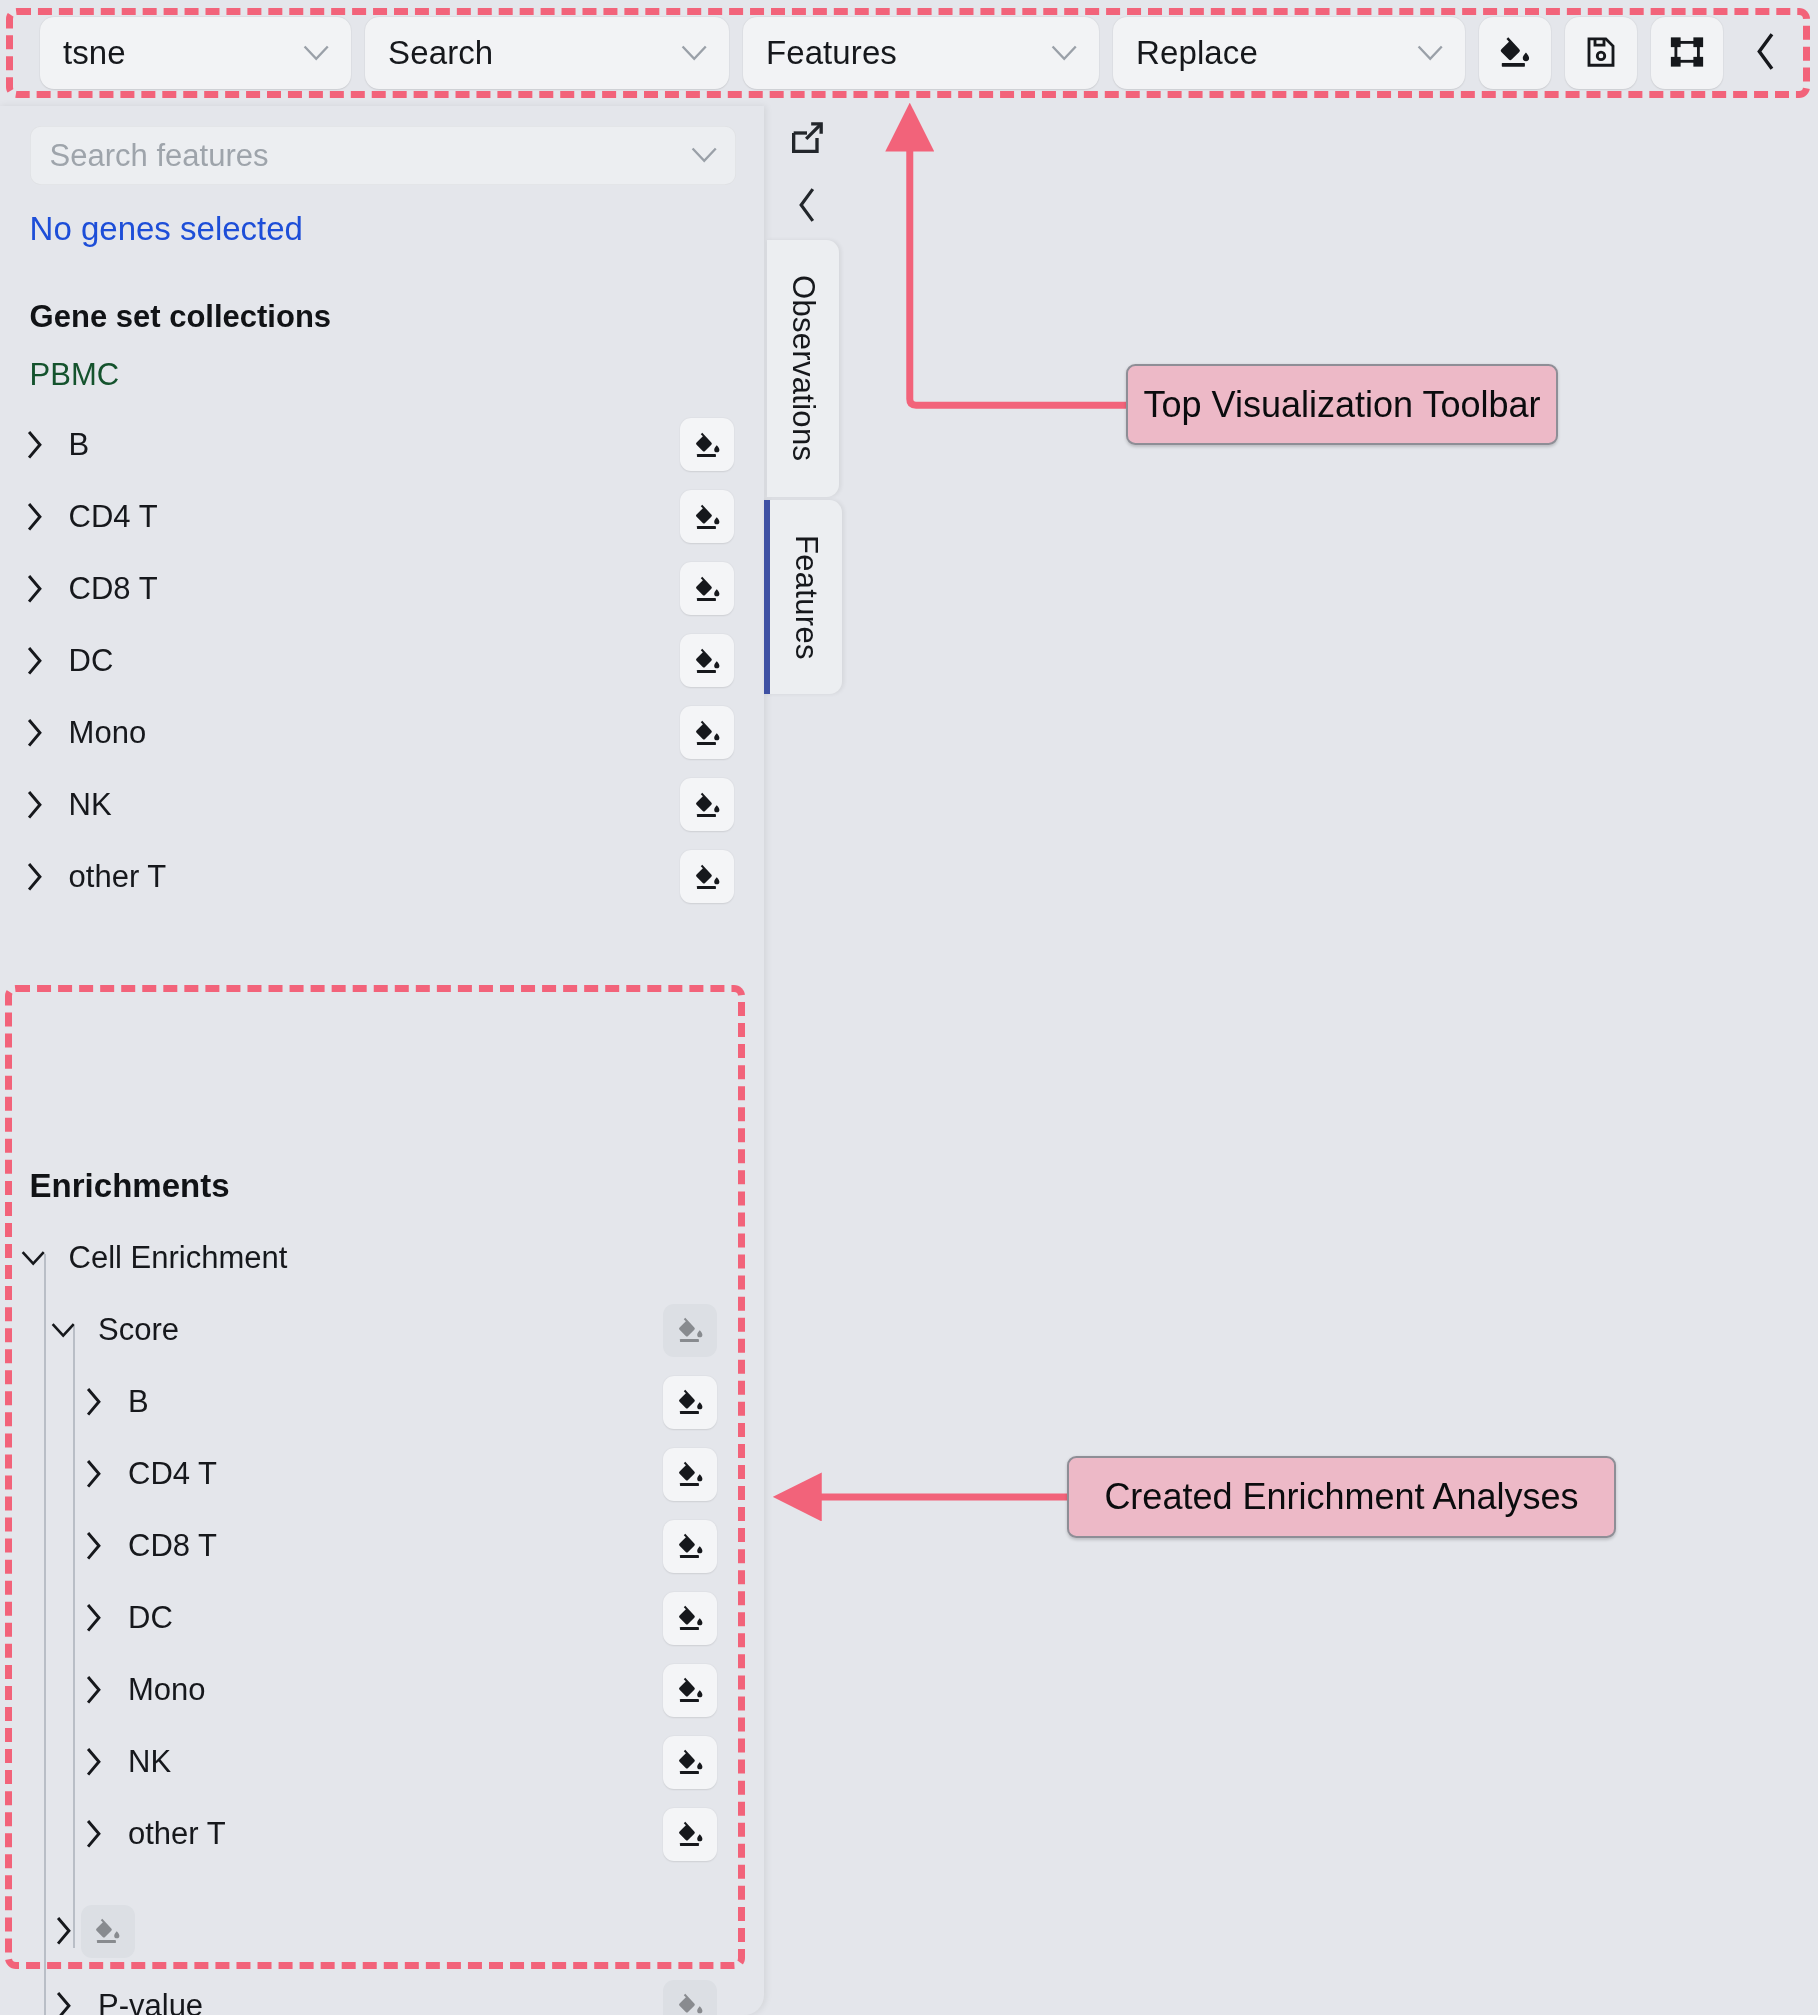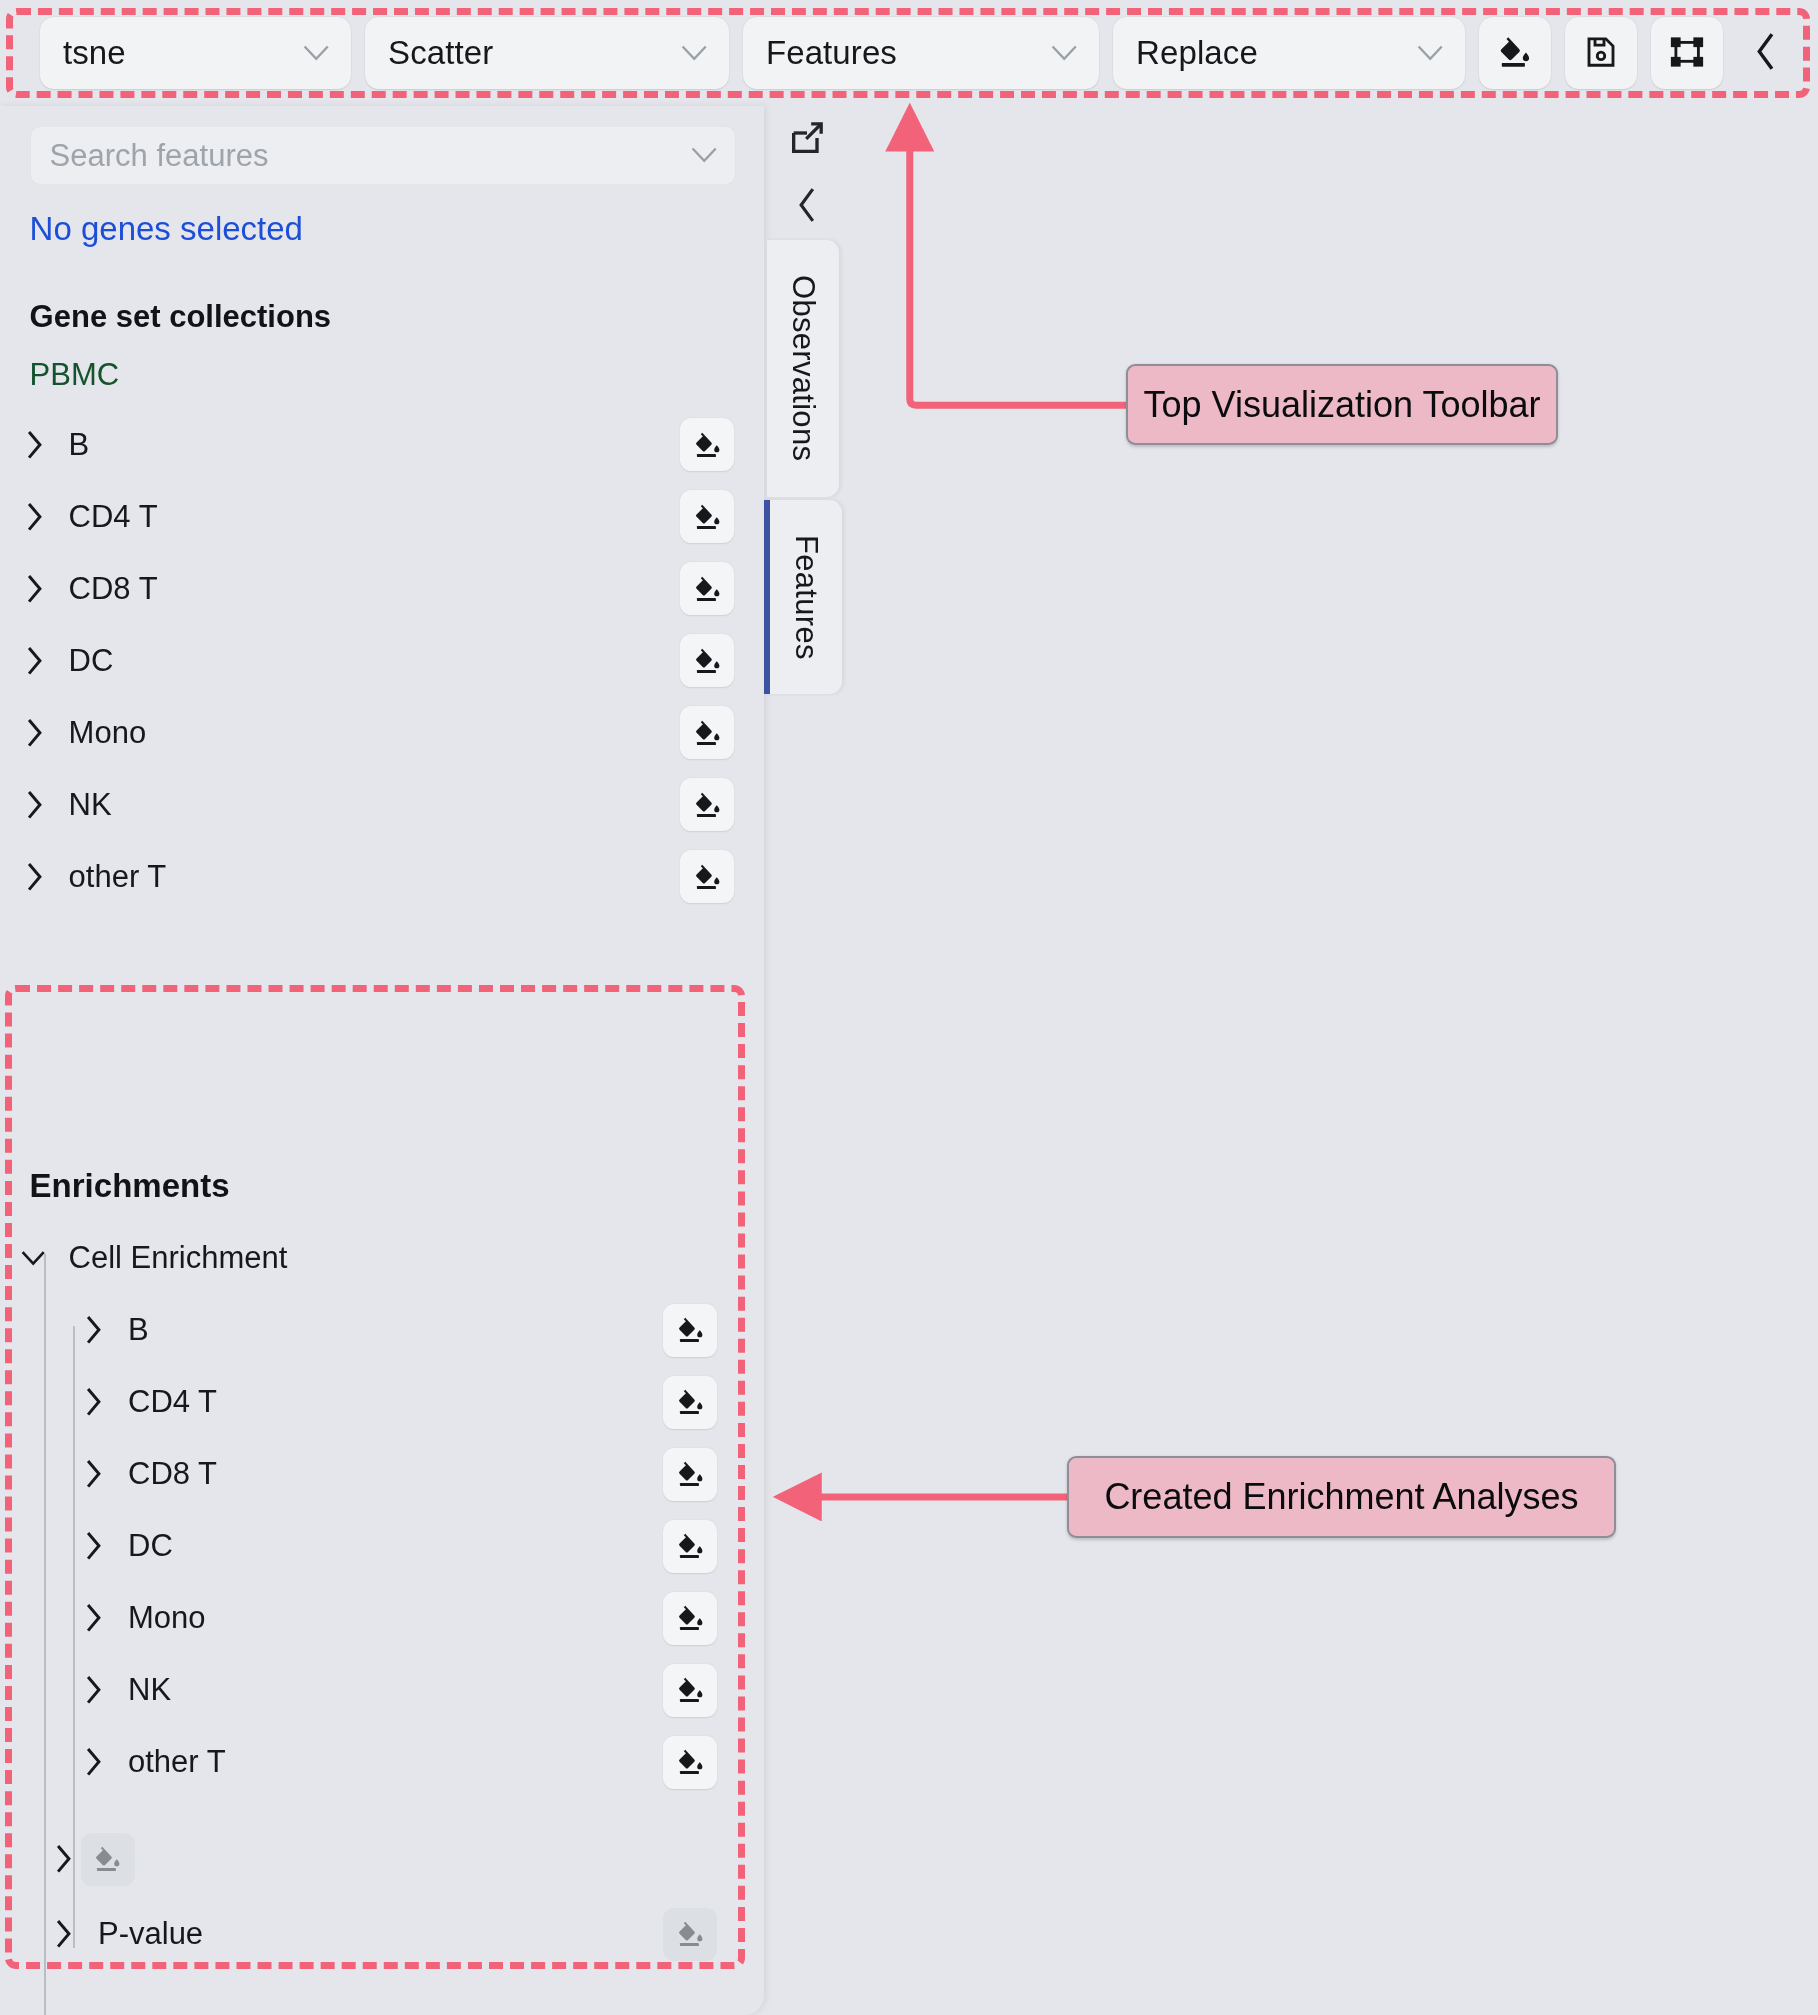--- a/index.html
+++ b/index.html
@@ -184,21 +184,21 @@
     <div class="tb-select w-tsne">
       <span class="lbl">tsne</span>
       <span class="chev">
         <svg width="26.4" height="17" viewBox="0 0 34 22">
             <path d="M2 2 L17 18 L32 2" fill="none" stroke="currentColor" stroke-width="3"></path>
           </svg>
       </span>
     </div>
 
     <div class="tb-select w-lognorm">
-      <span class="lbl">Scatter</span>
+      <span class="lbl">Search</span>
       <span class="chev">
         <svg width="26.4" height="17" viewBox="0 0 34 22">
             <path d="M2 2 L17 18 L32 2" fill="none" stroke="currentColor" stroke-width="3"></path>
           </svg>
       </span>
     </div>
 
     <div class="tb-select w-scatter">
       <span class="lbl">Features</span>
       <span class="chev">
@@ -400,20 +400,35 @@
 
       <div class="tree-row indent-1" style="margin-top:17px;">
         <span class="twisty">
           <svg width="26.4" height="18.7" viewBox="0 0 30 20">
               <path d="M3 3 L15 16 L27 3" fill="none" stroke="currentColor" stroke-width="3"></path>
             </svg>
         </span>
         <span class="rlabel">Cell Enrichment</span>
       </div>
 
+      <div class="tree-row indent-2">
+        <span class="twisty">
+          <svg width="26.4" height="18.7" viewBox="0 0 30 20">
+              <path d="M3 3 L15 16 L27 3" fill="none" stroke="currentColor" stroke-width="3"></path>
+            </svg>
+        </span>
+        <span class="rlabel">Score</span>
+        <span class="fillbtn disabled">
+          <svg width="29.6" height="29.6" viewBox="0 0 24 24" fill="none">
+              <path d="M7.5 2.2 L6.3 3.4 L8.0 5.1 L2.9 10.2 a1.3 1.3 0 0 0 0 1.85 l5.0 5.0 a1.3 1.3 0 0 0 1.85 0 l5.1-5.1 a1.3 1.3 0 0 0 0-1.85 Z" fill="#16181c"></path>
+              <path d="M19.3 12.4 s-2.1 2.3-2.1 3.6 a2.1 2.1 0 0 0 4.2 0 c0-1.3-2.1-3.6-2.1-3.6 Z" fill="#16181c"></path>
+              <rect x="3.2" y="19.4" width="15.4" height="2.4" rx="0.4" fill="#16181c"></rect>
+            </svg>
+        </span>
+      </div>
 
       <div class="tree-row indent-3">
         <span class="twisty">
           <svg width="20" height="29.6" viewBox="0 0 20 30">
               <path d="M5 2 L16 15 L5 28" fill="none" stroke="currentColor" stroke-width="3"></path>
             </svg>
         </span>
         <span class="rlabel">B</span>
         <span class="fillbtn">
           <svg width="29.6" height="29.6" viewBox="0 0 24 24" fill="none">

